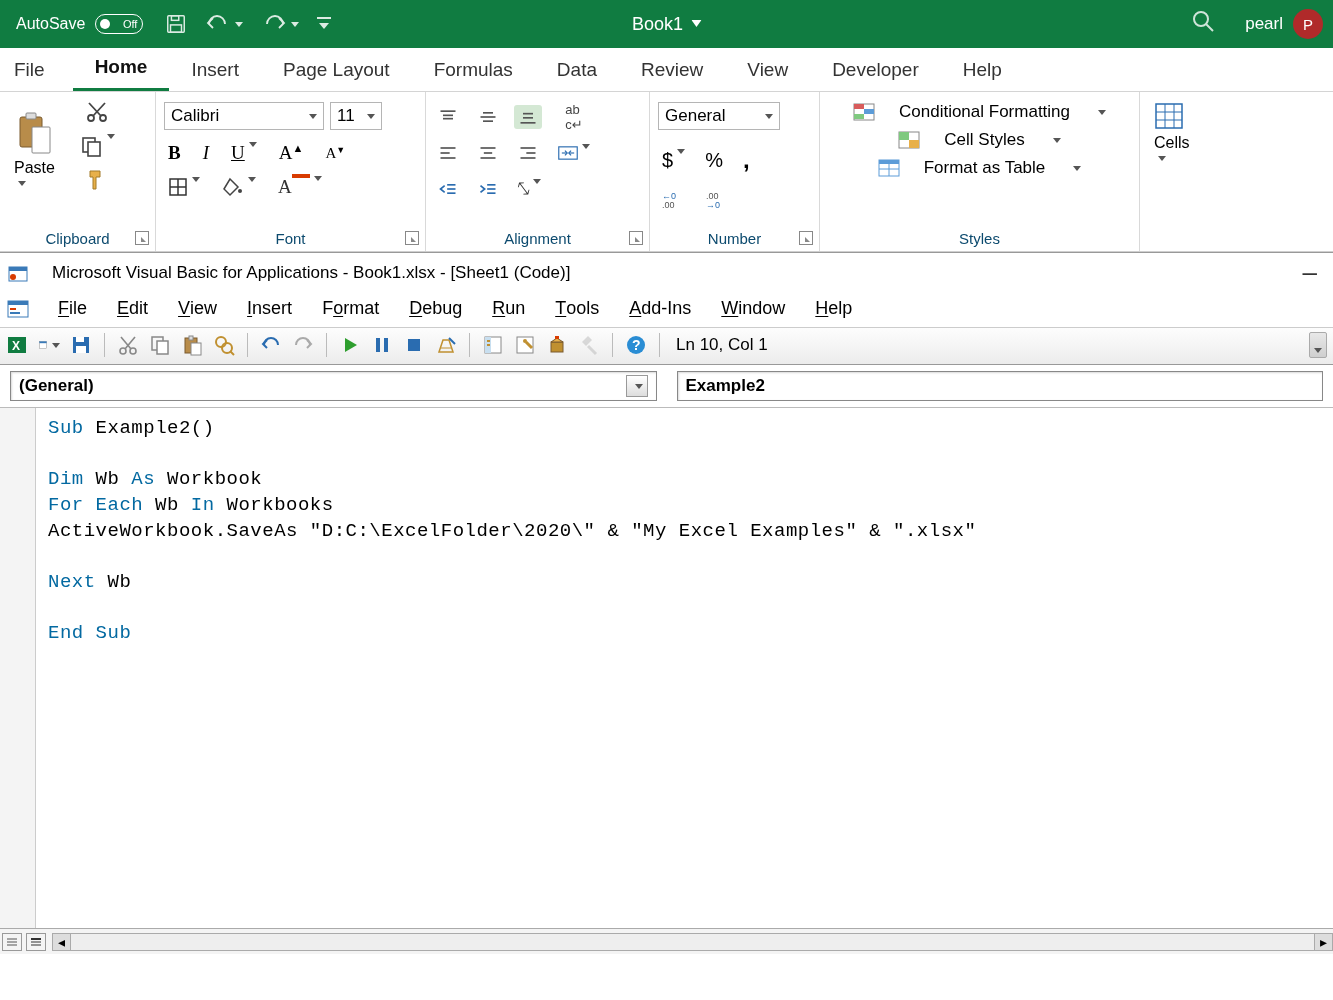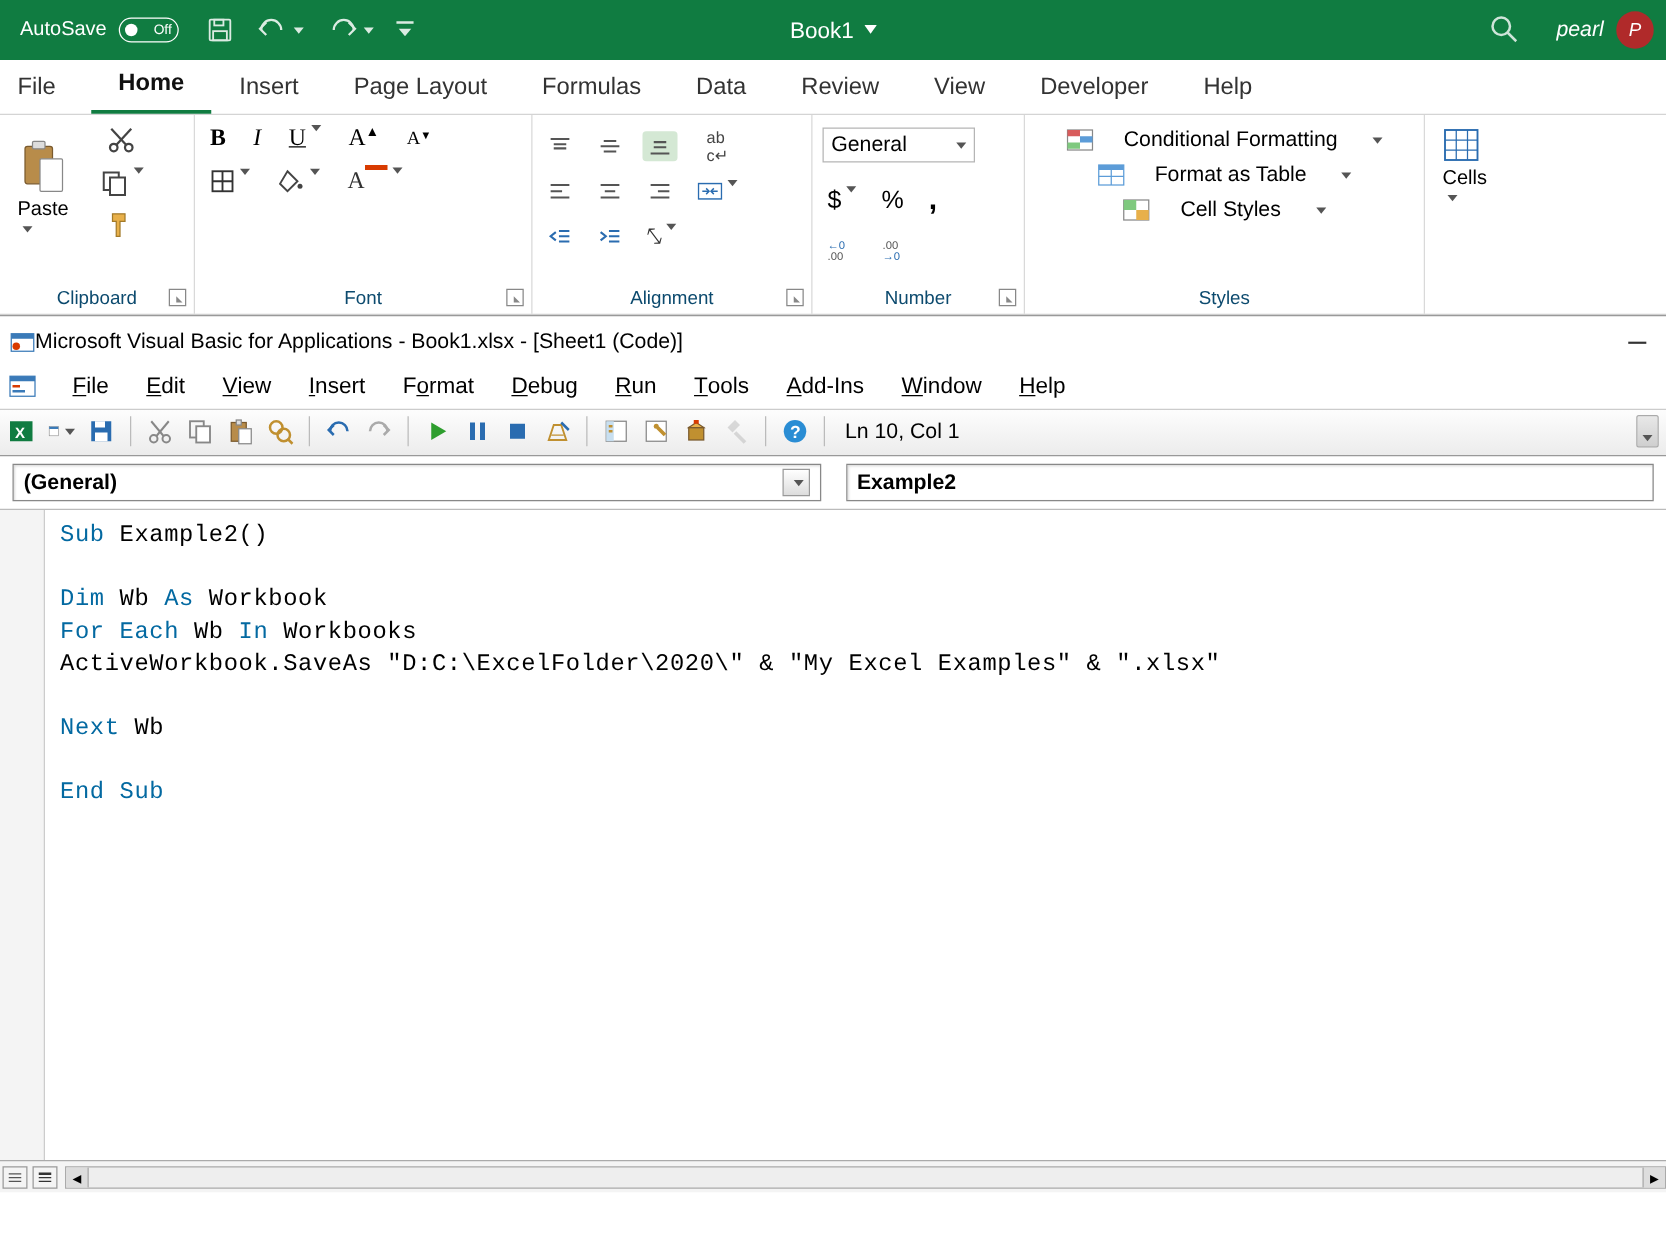--- a/index.html
+++ b/index.html
@@ -8,21 +8,21 @@
   
   .xl-titlebar { background: #107c41; height: 48px; display: flex; align-items: center; color: #fff; padding: 0 10px; position: relative; }
   .autosave-lbl { font-size: 16px; margin-left: 6px; }
   .autosave-pill { display: inline-flex; align-items: center; border: 1.5px solid #fff; border-radius: 10px; height: 20px; width: 48px; margin-left: 10px; position: relative; padding: 0 6px 0 4px; }
   .autosave-pill .knob { width: 10px; height: 10px; background: #fff; border-radius: 50%; }
   .autosave-pill .off { color: #fff; font-size: 11px; position: absolute; right: 5px; }
   .qat { display: flex; align-items: center; gap: 18px; margin-left: 22px; }
   .qat .qat-item { display: flex; align-items: center; opacity: .85; }
   .qat svg { display: block; }
   .xl-doc { position: absolute; left: 50%; transform: translateX(-50%); font-size: 18px; display: flex; align-items: center; gap: 8px; }
-  .xl-right { margin-left: auto; display: flex; align-items: center; gap: 30px; font-style: italic; }
+  .xl-right { margin-left: auto; display: flex; gap: 30px; }
   .search-ico { opacity: .8; }
   .user { display: flex; align-items: center; gap: 10px; font-size: 17px; }
   .avatar { width: 30px; height: 30px; border-radius: 50%; background: #b02a2a; display: flex; align-items: center; justify-content: center; color: #fff; font-size: 15px; }
 
   
   .ribbon-tabs { display: flex; align-items: flex-end; height: 44px; border-bottom: 1px solid #d4d4d4; padding: 0 4px; gap: 0; }
   .ribbon-tabs .tab { padding: 8px 22px 10px; font-size: 19px; color: #333; cursor: pointer; }
   .ribbon-tabs .tab.file { padding-left: 10px; padding-right: 28px; }
   .ribbon-tabs .tab.active { font-weight: 600; border-bottom: 3px solid #107c41; color: #111; }
 
@@ -67,21 +67,21 @@
   
   .g-sty { width: 320px; }
   .sty-item { display: flex; align-items: center; gap: 24px; font-size: 17px; padding: 4px 2px; }
   .sty-ico { width: 22px; height: 18px; }
 
   
   .g-cells { width: 90px; border-right: none; }
 
   
   .vba { border-top: 1px solid #999; }
-  .vba-title { display: flex; align-items: center; gap: 0; padding: 4px 8px; font-size: 17px; }
+  .vba-title { display: flex; align-items: center; gap: 24px; padding: 4px 8px; font-size: 17px; }
   .vba-appico { width: 20px; height: 18px; }
   .vba-title .dash { margin-left: auto; font-size: 26px; color: #333; padding: 0 8px; }
   .vba-menu { display: flex; align-items: center; gap: 22px; padding: 4px 6px 6px; font-size: 18px; }
   .vba-menu .mico { width: 24px; height: 22px; margin-right: 2px; }
   .vba-menu .u1 { text-decoration: underline; text-decoration-thickness: 1px; text-underline-offset: 2px; }
   .vba-tb { display: flex; align-items: center; gap: 10px; padding: 2px 6px 4px; border-top: 1px solid #ccc; border-bottom: 1px solid #999; background: linear-gradient(#fdfdfd,#ececec); height: 38px; position: relative; }
   .vba-tb .sep { width: 1px; height: 24px; background: #bbb; margin: 0 2px; }
   .tb-ico { width: 22px; height: 22px; display: flex; align-items: center; justify-content: center; }
   .vba-status { font-size: 17px; margin-left: 4px; }
   .vba-tb .tail { margin-left: auto; width: 18px; height: 26px; background: linear-gradient(#e8e8e8,#cfcfcf); border: 1px solid #aaa; border-radius: 2px; position: relative; }
@@ -208,20 +208,30 @@
               <path d="M5 3 L15 3 L15 9 L11 9 L11 21 L8 21 L8 9 L5 9 Z" fill="#e8b04a" stroke="#a37a28"></path>
             </svg>
         </span>
       </div>
     </div>
     <div class="group-title">Clipboard</div>
     <div class="launcher"></div>
   </div>
 
   <div class="group g-font">
+    <div class="font-row1">
+      <div class="combo font-name">
+        <span>Calibri</span>
+        <span class="caret-d cd"></span>
+      </div>
+      <div class="combo font-size">
+        <span>11</span>
+        <span class="caret-d cd"></span>
+      </div>
+    </div>
     <div class="font-row2">
       <span class="btn b">B</span>
       <span class="btn i">I</span>
       <span class="btn u">U<span class="caret-d"></span></span>
       <span class="btn" style="font-family:serif;font-size:19px">A<sup style="font-size:11px">▲</sup></span>
       <span class="btn" style="font-family:serif;font-size:15px">A<sup style="font-size:9px">▼</sup></span>
     </div>
     <div class="font-row3">
       <span class="btn">
         <svg width="20" height="20" viewBox="0 0 20 20" fill="none" stroke="#333" stroke-width="1.5">
@@ -367,35 +377,35 @@
           <rect x="1" y="1" width="20" height="16" fill="none" stroke="#888"></rect>
           <rect x="1" y="1" width="10" height="5" fill="#d85c5c"></rect>
           <rect x="11" y="6" width="10" height="5" fill="#5c9cd8"></rect>
           <rect x="1" y="11" width="10" height="5" fill="#7fc97f"></rect>
         </svg>
       <span>Conditional Formatting</span>
       <span class="caret-d"></span>
     </div>
     <div class="sty-item btn">
       <svg class="sty-ico" viewBox="0 0 22 18">
+          <rect x="1" y="1" width="20" height="16" fill="none" stroke="#888"></rect>
+          <rect x="1" y="1" width="10" height="8" fill="#7fc97f"></rect>
+          <rect x="11" y="9" width="10" height="8" fill="#e8b04a"></rect>
+        </svg>
+      <span>Cell Styles</span>
+      <span class="caret-d"></span>
+    </div>
+    <div class="sty-item btn">
+      <svg class="sty-ico" viewBox="0 0 22 18">
           <rect x="1" y="1" width="20" height="16" fill="none" stroke="#5c9cd8"></rect>
           <rect x="1" y="1" width="20" height="4" fill="#5c9cd8"></rect>
           <line x1="1" y1="10" x2="21" y2="10" stroke="#5c9cd8"></line>
           <line x1="11" y1="5" x2="11" y2="17" stroke="#5c9cd8"></line>
         </svg>
       <span>Format as Table</span>
-      <span class="caret-d"></span>
-    </div>
-    <div class="sty-item btn">
-      <svg class="sty-ico" viewBox="0 0 22 18">
-          <rect x="1" y="1" width="20" height="16" fill="none" stroke="#888"></rect>
-          <rect x="1" y="1" width="10" height="8" fill="#7fc97f"></rect>
-          <rect x="11" y="9" width="10" height="8" fill="#e8b04a"></rect>
-        </svg>
-      <span>Cell Styles</span>
       <span class="caret-d"></span>
     </div>
     <div class="group-title">Styles</div>
   </div>
 
   <div class="group g-cells">
     <div class="btn big">
       <svg width="30" height="28" viewBox="0 0 30 28">
           <rect x="2" y="2" width="26" height="24" fill="none" stroke="#2a6cb0" stroke-width="1.5"></rect>
           <line x1="2" y1="10" x2="28" y2="10" stroke="#2a6cb0"></line>

